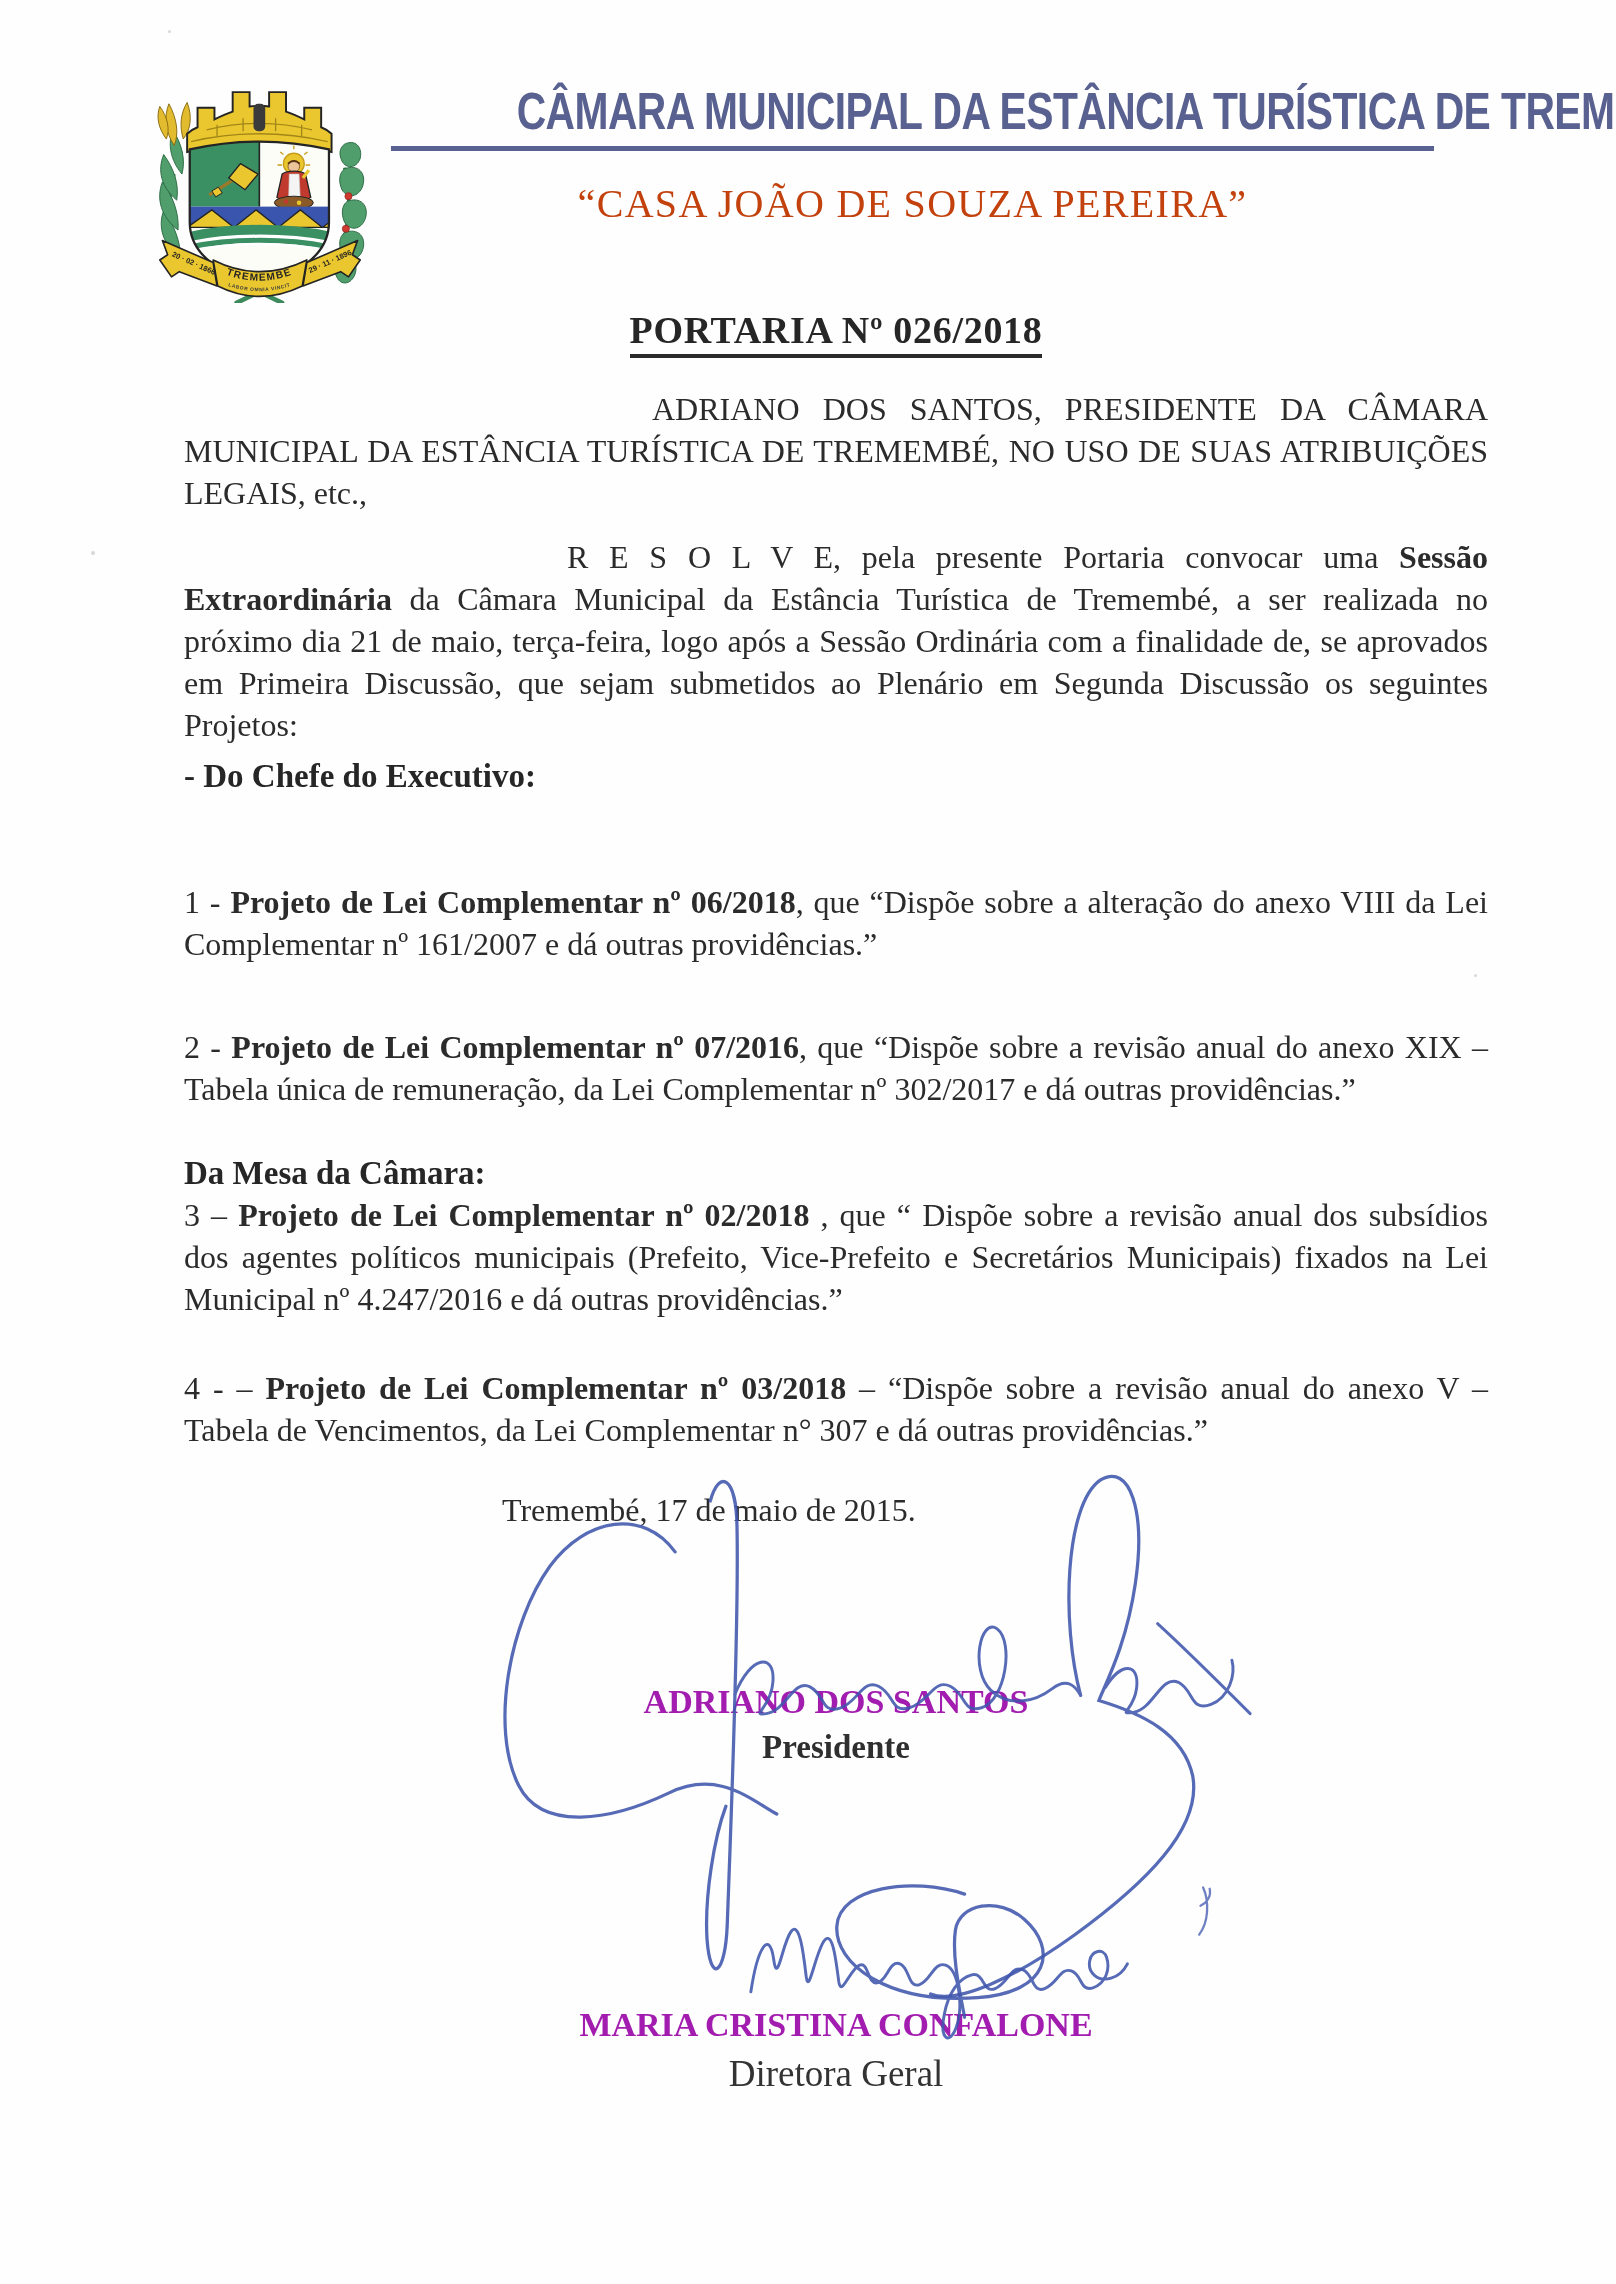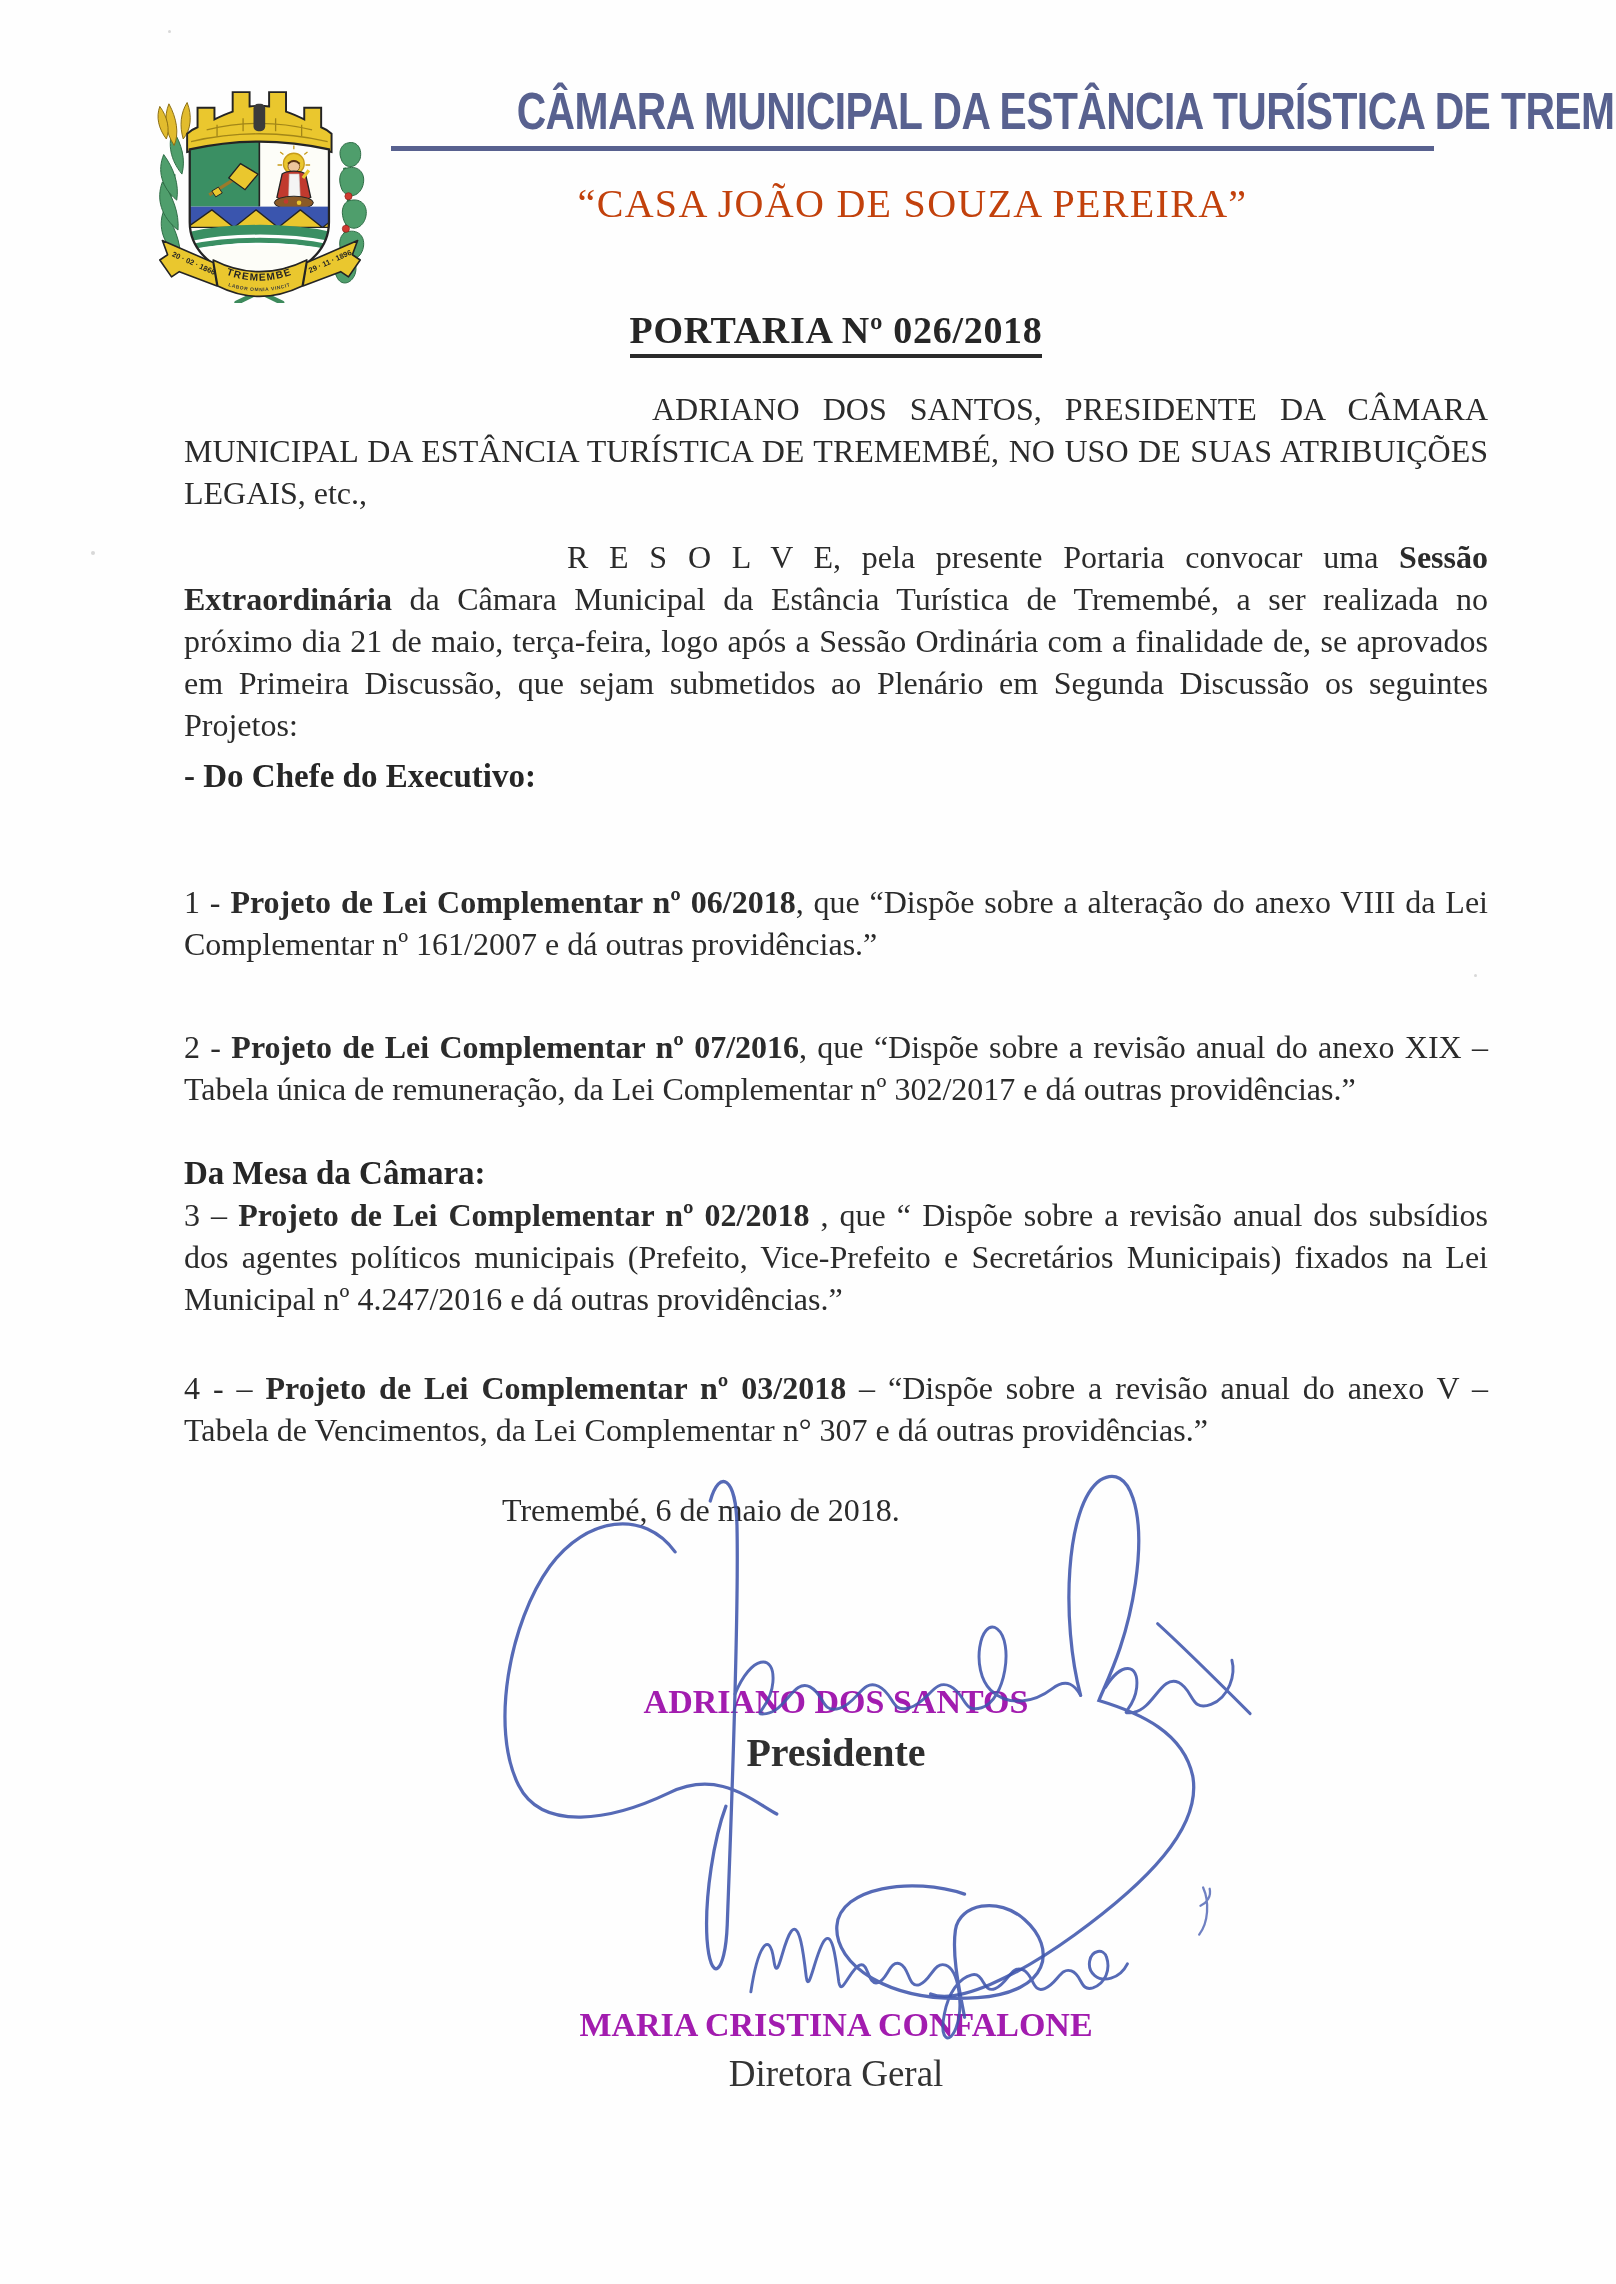--- a/index.html
+++ b/index.html
@@ -17,21 +17,21 @@
   .org-title{display:inline-block;font-family:"Liberation Sans","DejaVu Sans",sans-serif;
              font-weight:700;font-size:51px;letter-spacing:-0.7px;color:#58618f;
              transform:scaleX(0.80);transform-origin:center top;white-space:nowrap;}
   .org-underline{height:4.6px;background:#58618f;width:1043px;margin:5.2px auto 0;}
   .building{margin-top:29px;font-size:40px;letter-spacing:1.3px;color:#c2410c;}
   .doc-title{position:absolute;left:184px;top:308px;width:1304px;text-align:center;}
   .doc-title span{font-weight:700;font-size:38px;letter-spacing:0.7px;color:#262626;
                   border-bottom:4.6px solid #2a2a2a;padding-bottom:2.6px;}
   .closing{position:absolute;left:502px;top:1489px;font-size:32px;line-height:42px;color:#2b2b2b;}
   .sig-name{font-weight:700;font-size:34px;color:#a21caf;}
-  .sig-role-b{font-weight:700;font-size:40px;color:#2f2f2f;}
+  .sig-role-b{font-weight:700;font-size:33px;color:#2f2f2f;}
   .sig-role-r{font-size:37px;color:#333333;}
   .ink{position:absolute;pointer-events:none;}
   .speck{position:absolute;background:#777;border-radius:50%;opacity:.28;}
 </style>
 </head>
 <body>
 
 <div class="page">
 
   <svg class="abs" style="left:152px;top:66px;" width="216" height="237" viewBox="0 0 332 364">
@@ -156,21 +156,21 @@
     <div>
       <span>3 – </span><span class="b">Projeto de Lei Complementar  nº 02/2018</span><span> , que “ Dispõe sobre a revisão anual dos subsídios dos agentes políticos municipais (Prefeito, Vice-Prefeito e Secretários Municipais) fixados na Lei Municipal nº 4.247/2016 e dá outras providências.”</span>
     </div>
   </div>
 
   <div class="para" style="top:1367px;">
     <span>4 - – </span><span class="b">Projeto de Lei Complementar  nº 03/2018</span><span> – “Dispõe sobre a revisão anual do anexo V – Tabela de Vencimentos, da Lei Complementar n° 307 e dá outras providências.”</span>
   </div>
 
   <div class="closing">
-    <div>Tremembé, 6 de maio de 2018.</div>
+    <div>Tremembé, 17 de maio de 2015.</div>
   </div>
 
   <div class="cc" style="top:1683px;">
     <span class="sig-name">ADRIANO DOS SANTOS</span>
   </div>
   <div class="cc" style="top:1729px;">
     <span class="sig-role-b">Presidente</span>
   </div>
 
 

